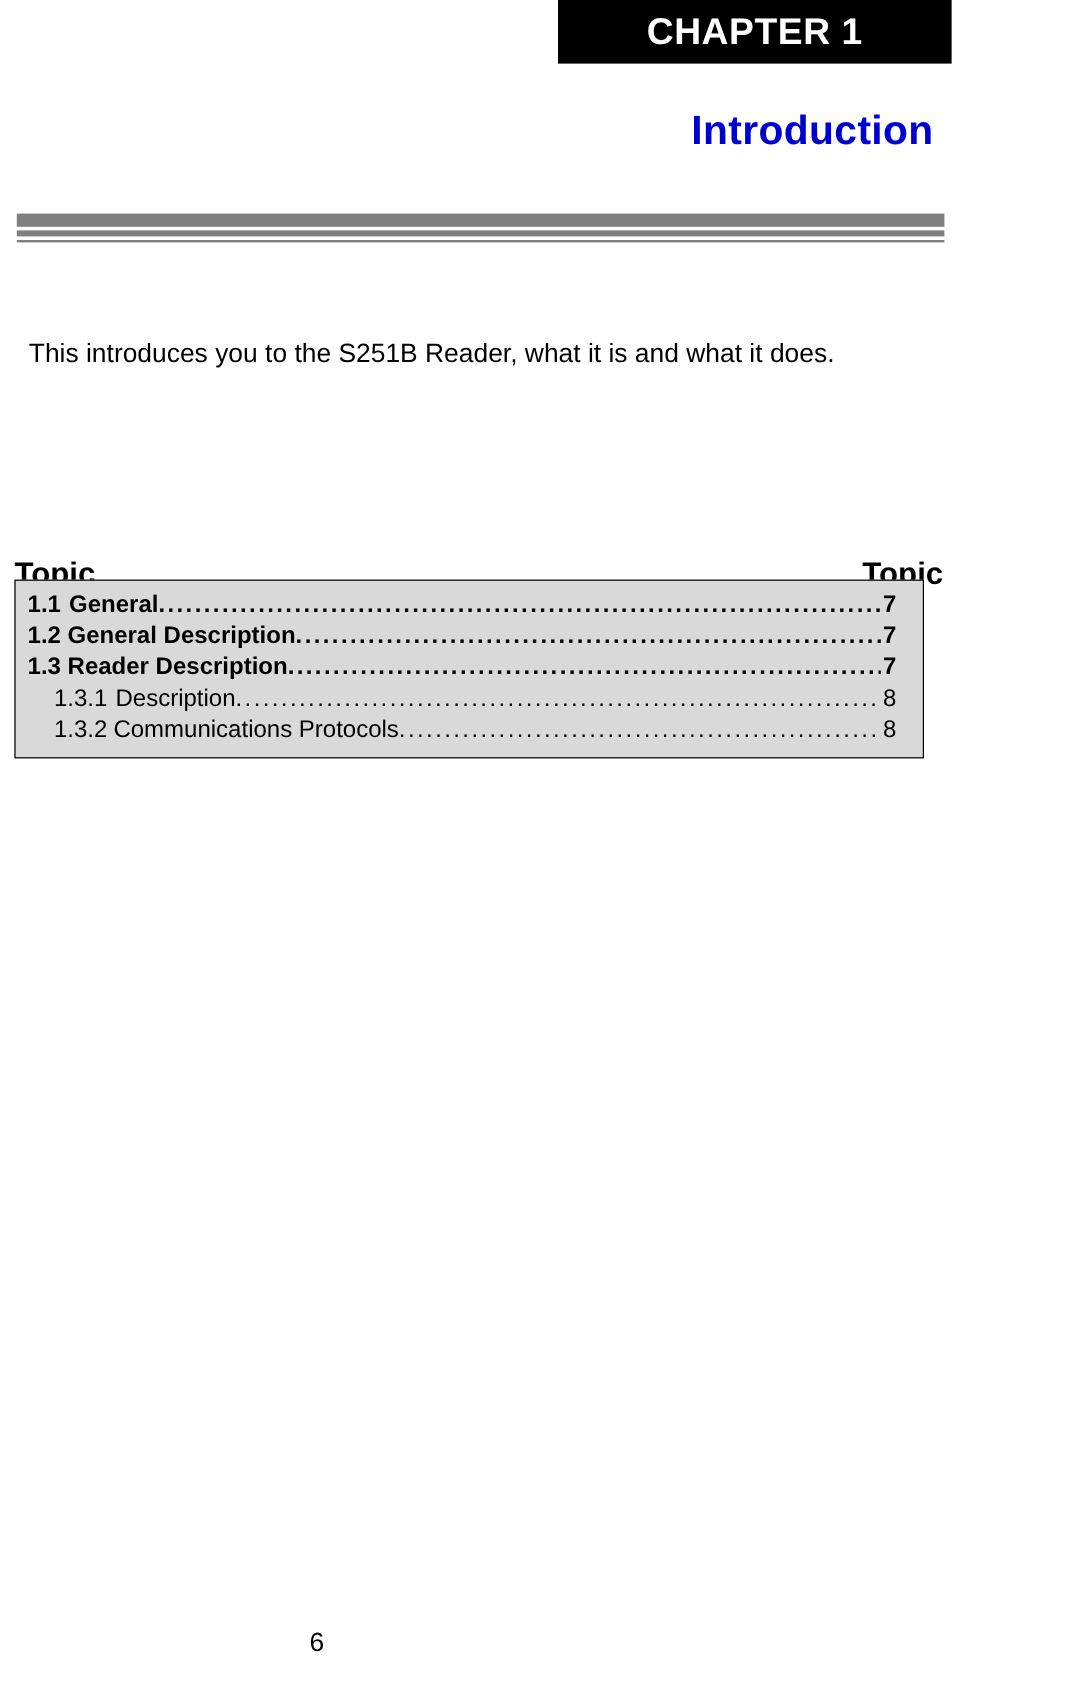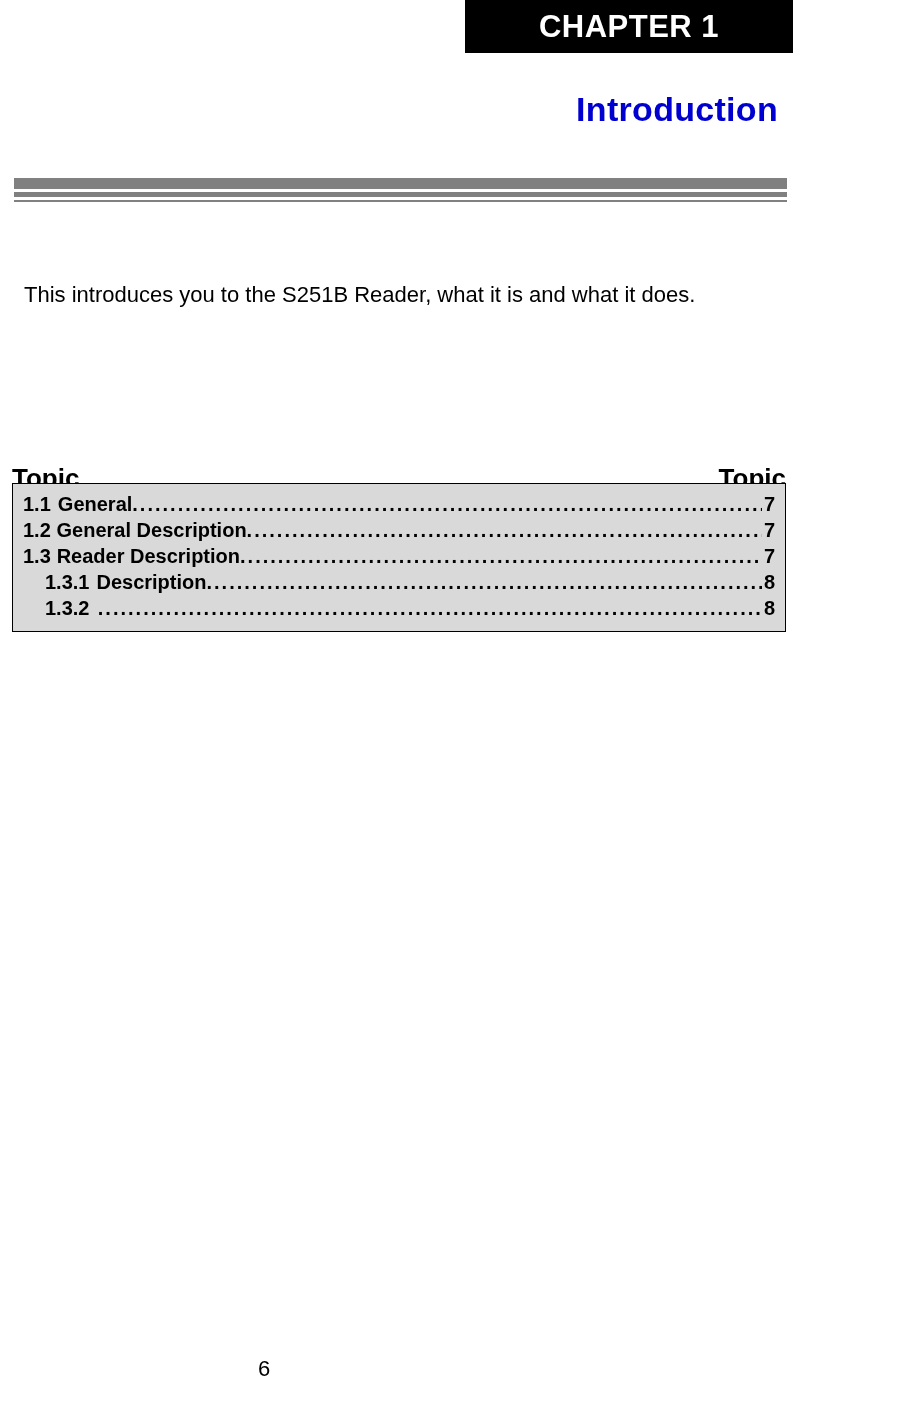--- a/index.html
+++ b/index.html
@@ -58,24 +58,24 @@
       display: flex;
       justify-content: space-between;
       font-size: 26px;
       font-weight: bold;
       margin-top: 15px;
     }
     .toc-box {
       position: absolute;
       top: 483px;
       left: 12px;
-      right: 114px;
+      right: 130px;
       border: 1px solid #000;
       background: #d9d9d9;
-      padding: 6px 10px 8px 10px;
+      padding: 6px 22px 8px 10px;
     }
     .toc-row {
       display: flex;
       align-items: baseline;
       font-size: 20px;
       margin: 3px 0;
       white-space: nowrap;
     }
     .toc-row.bold { font-weight: bold; }
     .toc-num { flex: 0 0 auto; }
@@ -83,21 +83,21 @@
     .toc-title { flex: 0 0 auto; }
     .toc-leader {
       flex: 1 1 auto;
       overflow: hidden;
       letter-spacing: 2px;
     }
     .toc-leader::after {
       content: "..............................................................................................................................................................................................";
     }
     .toc-page { flex: 0 0 auto; padding-left: 2px; }
-    .toc-sub { padding-left: 22px; font-weight: bold; }
+    .toc-sub { padding-left: 22px; font-weight: normal; }
     .toc-sub .toc-gap { width: 18px; }
     .page-number {
       position: absolute;
       bottom: 26px;
       left: 258px;
       font-size: 22px;
     }
   </style>
 </head>
 <body>
@@ -146,18 +146,19 @@
   <div class="toc-row toc-sub">
     <span class="toc-num">1.3.1</span>
     <span class="toc-gap"></span>
     <span class="toc-title">Description </span>
     <span class="toc-leader"></span>
     <span class="toc-page">8</span>
   </div>
   <div class="toc-row toc-sub">
     <span class="toc-num">1.3.2</span>
     <span class="toc-gap"></span>
+    <span class="toc-title">Communications Protocols </span>
     <span class="toc-leader"></span>
     <span class="toc-page">8</span>
   </div>
 </div>
 
 <div class="page-number">6</div>
 
 </body></html>

